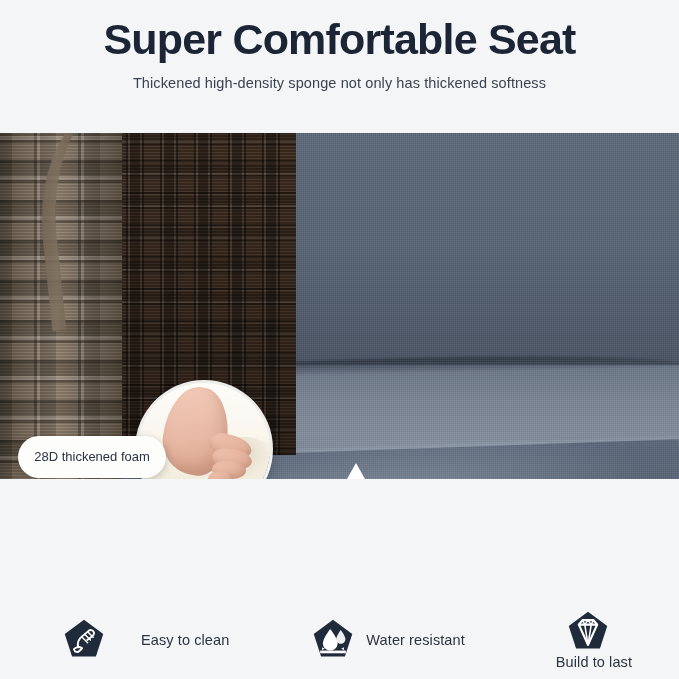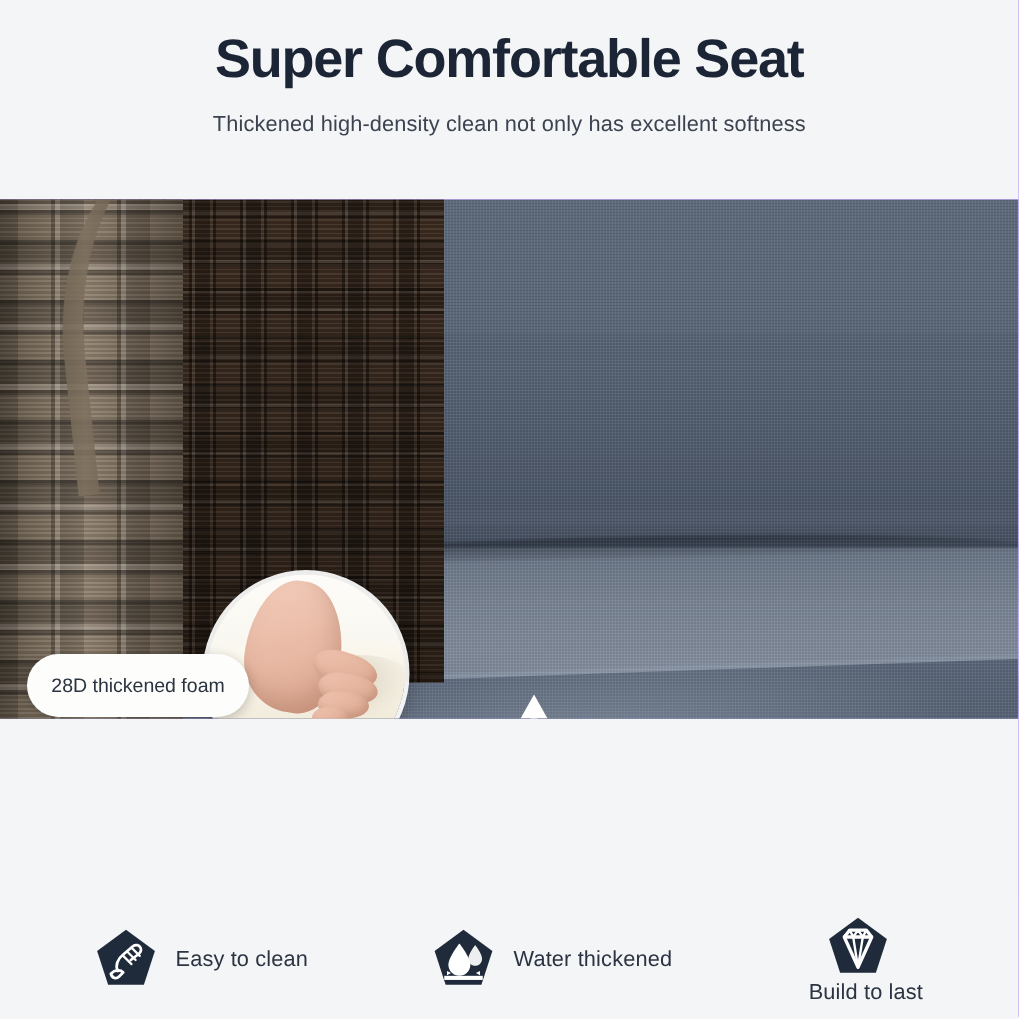--- a/index.html
+++ b/index.html
@@ -8,21 +8,21 @@
     background:#f4f5f7;
     font-family:"Liberation Sans", sans-serif;
     -webkit-font-smoothing:antialiased;
   }
   .page{position:relative;width:679px;height:679px;background:#f4f5f7;overflow:hidden;}
 
   
   .header{position:absolute;left:0;top:0;width:679px;height:133px;background:#f4f5f7;}
   .title{
     position:absolute;left:0;top:14px;width:679px;text-align:center;
-    font-size:36px;line-height:50px;font-weight:bold;letter-spacing:-0.8px;
+    font-size:43px;line-height:50px;font-weight:bold;letter-spacing:-0.8px;
     color:#1c2535;
   }
   .subtitle{
     position:absolute;left:0;top:72px;width:679px;text-align:center;
     font-size:14.5px;line-height:22px;color:#3b4350;letter-spacing:0.1px;
   }
   .subtitle .l2{display:block;}
 
   
   .photo{
@@ -204,37 +204,37 @@
     letter-spacing:-1px;
     text-shadow:0 2px 7px rgba(25,32,44,.45);
   }
 
   
   .features{
     position:absolute;left:0;top:600px;width:679px;height:79px;background:#f4f5f7;
     display:flex;align-items:center;
   }
   .feature{display:flex;align-items:center;}
-  .f-a{margin-left:62px;}
+  .f-a{margin-left:62px;gap:24px;}
   .f-b{margin-left:82px;}
   .f-c{margin-left:80px;flex-direction:column;}
   .badge{width:44px;height:44px;flex:0 0 44px;}
   .f-label{
     margin-left:11px;font-size:14.5px;color:#2b3442;white-space:nowrap;letter-spacing:.1px;
   }
 </style>
 </head>
 <body>
 
 <div class="page">
 
   <div class="header">
     <div class="title">Super Comfortable Seat</div>
     <div class="subtitle">
-      <span>Thickened high-density clean not only has excellent softness</span>
+      <span>Thickened high-density sponge not only has thickened softness</span>
     </div>
   </div>
 
   <div class="photo">
 
     <div class="cushion-back"></div>
     <div class="cushion-seat"></div>
     <div class="seam-top"></div>
     <div class="cushion-front-edge"></div>
     <div class="cushion-front"></div>
@@ -292,21 +292,21 @@
 
     <div class="feature f-b">
       <svg class="badge" viewBox="0 0 48 48">
         <path d="M24 2 L45 17.5 L37 42 L11 42 L3 17.5 Z" fill="#1f2a3a"></path>
         <path d="M21 12 C21 12 13 22 13 27.5 C13 32 16.6 35.5 21 35.5 C25.4 35.5 29 32 29 27.5 C29 22 21 12 21 12 Z" fill="#ffffff"></path>
         <path d="M32.5 13 C32.5 13 27.5 19.5 27.5 23 C27.5 25.9 29.7 28.2 32.5 28.2 C35.3 28.2 37.5 25.9 37.5 23 C37.5 19.5 32.5 13 32.5 13 Z" fill="#ffffff" opacity="0.92"></path>
         <rect x="10" y="35.5" width="28" height="3" fill="#ffffff"></rect>
         <path d="M12 32 l3 1.5 -3 1.5 z" fill="#ffffff"></path>
         <path d="M36 32 l-3 1.5 3 1.5 z" fill="#ffffff"></path>
       </svg>
-      <span class="f-label">Water thickened</span>
+      <span class="f-label">Water resistant</span>
     </div>
 
     <div class="feature f-c">
       <svg class="badge" viewBox="0 0 48 48">
         <path d="M24 2 L45 17.5 L37 42 L11 42 L3 17.5 Z" fill="#1f2a3a"></path>
         <path d="M14 16 L34 16 L24 38 Z" fill="none" stroke="#ffffff" stroke-width="2.4" stroke-linejoin="round"></path>
         <path d="M14 16 L18 11 L30 11 L34 16" fill="none" stroke="#ffffff" stroke-width="2.4" stroke-linejoin="round"></path>
         <path d="M18 11 L20.5 16 L24 11 L27.5 16 L30 11" fill="none" stroke="#ffffff" stroke-width="1.7" stroke-linejoin="round"></path>
         <path d="M20.5 16 L24 38 L27.5 16" fill="none" stroke="#ffffff" stroke-width="1.7" stroke-linejoin="round"></path>
       </svg>

